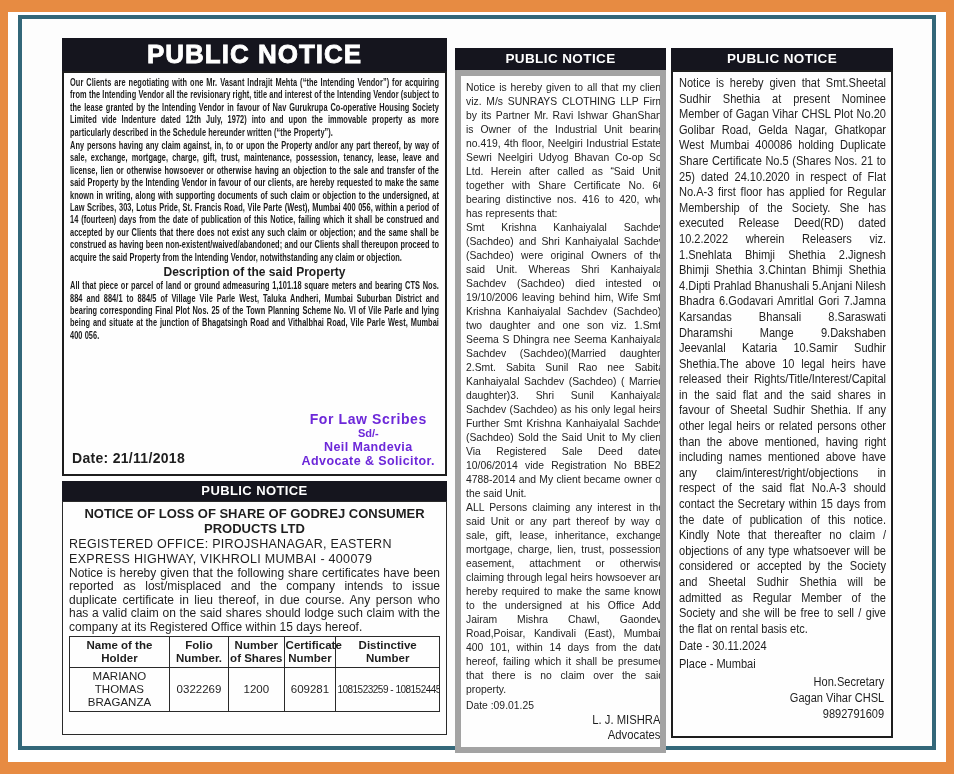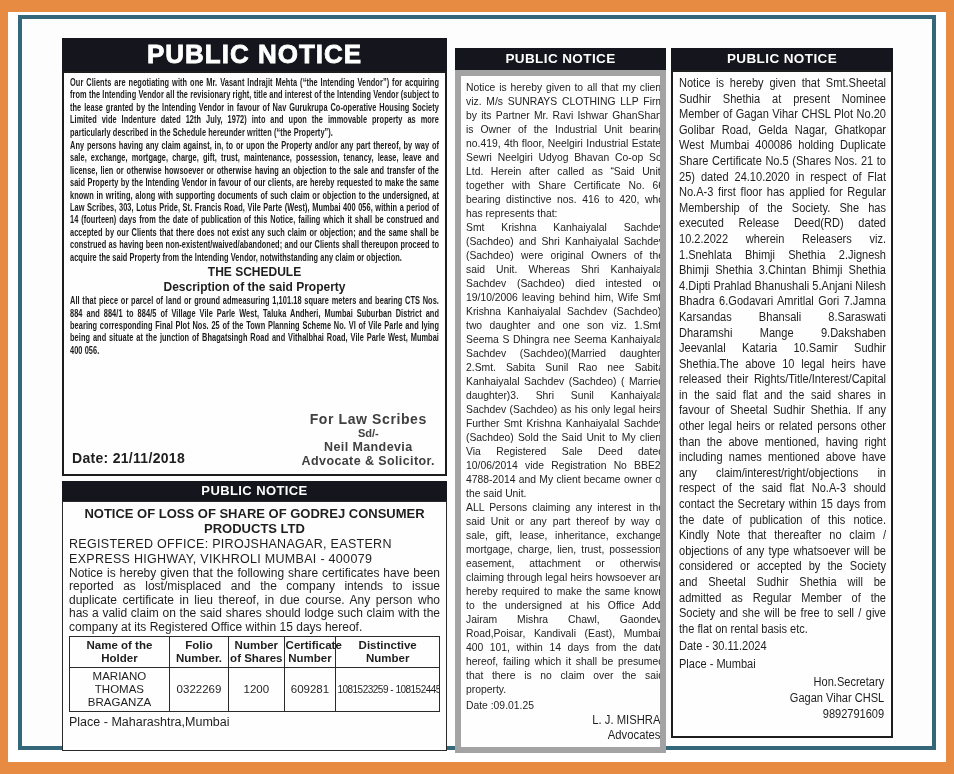--- a/index.html
+++ b/index.html
@@ -40,21 +40,21 @@
   .left-condense{width:500px;transform:scaleX(0.738);}
   .mid-condense{width:220px;transform:scaleX(0.9);}
   .right-condense{width:225px;transform:scaleX(0.92);}
   
   .p-left{
     font-weight:bold;text-align:justify;font-size:10px;line-height:12.4px;
     margin:0 0 1px 0;color:#1c1c1c;letter-spacing:0.1px;
   }
   .schedule-h{margin:1px 0;text-align:center;font-size:12px;line-height:14px;font-weight:bold;}
   .sign-block{
-    position:absolute;right:10px;bottom:6px;text-align:center;font-weight:bold;color:#404040;
+    position:absolute;right:10px;bottom:6px;text-align:center;font-weight:bold;color:#6d28d9;
   }
   .sign-for{font-size:14px;line-height:15px;letter-spacing:0.6px;}
   .sign-sd{font-size:11px;line-height:13px;}
   .sign-name{font-size:12.5px;line-height:14px;letter-spacing:0.4px;}
   .sign-role{font-size:12.5px;line-height:14px;letter-spacing:0.4px;}
   .date-left{
     position:absolute;left:8px;bottom:8px;font-size:14px;font-weight:bold;letter-spacing:0.3px;text-align:center;
   }
   
   .godrej{margin-top:5px;}
@@ -98,21 +98,20 @@
 
     <header class="band band-large">
       <span>PUBLIC NOTICE</span>
     </header>
 
     <div class="notice-box main-box">
       <div class="condense left-condense">
         <p class="p-left">Our Clients are negotiating with one Mr. Vasant Indrajit Mehta (“the Intending Vendor”) for acquiring from the Intending Vendor all the revisionary right, title and interest of the Intending Vendor (subject to the lease granted by the Intending Vendor in favour of Nav Gurukrupa Co-operative Housing Society Limited vide Indenture dated 12th July, 1972) into and upon the immovable property as more particularly described in the Schedule hereunder written (“the Property”).</p>
         <p class="p-left">Any persons having any claim against, in, to or upon the Property and/or any part thereof, by way of sale, exchange, mortgage, charge, gift, trust, maintenance, possession, tenancy, lease, leave and license, lien or otherwise howsoever or otherwise having an objection to the sale and transfer of the said Property by the Intending Vendor in favour of our clients, are hereby requested to make the same known in writing, along with supporting documents of such claim or objection to the undersigned, at Law Scribes, 303, Lotus Pride, St. Francis Road, Vile Parte (West), Mumbai 400 056, within a period of 14 (fourteen) days from the date of publication of this Notice, failing which it shall be construed and accepted by our Clients that there does not exist any such claim or objection; and the same shall be construed as having been non-existent/waived/abandoned; and our Clients shall thereupon proceed to acquire the said Property from the Intending Vendor, notwithstanding any claim or objection.</p>
       </div>
-      <h3 class="schedule-h">THE SCHEDULE</h3>
       <h4 class="schedule-h">Description of the said Property</h4>
       <div class="condense left-condense">
         <p class="p-left">All that piece or parcel of land or ground admeasuring 1,101.18 square meters and bearing CTS Nos. 884 and 884/1 to 884/5 of Village Vile Parle West, Taluka Andheri, Mumbai Suburban District and bearing corresponding Final Plot Nos. 25 of the Town Planning Scheme No. VI of Vile Parle and lying being and situate at the junction of Bhagatsingh Road and Vithalbhai Road, Vile Parle West, Mumbai 400 056.</p>
       </div>
       <div class="sign-block">
         <div class="sign-for">For Law Scribes</div>
         <div class="sign-sd">Sd/-</div>
         <div class="sign-name">Neil Mandevia</div>
         <div class="sign-role">Advocate &amp; Solicitor.</div>
       </div>
@@ -149,21 +148,20 @@
             <tr>
               <td>MARIANO THOMAS BRAGANZA</td>
               <td>0322269</td>
               <td>1200</td>
               <td>609281</td>
               <td class="dist-cell">1081523259 - 1081524458</td>
             </tr>
           </tbody>
         </table>
 
-        <div class="godrej-place">Place -  Maharashtra,Mumbai</div>
       </div>
     </section>
   </section>
 
   <section class="col col-mid">
     <header class="band band-small">
       <span>PUBLIC NOTICE</span>
     </header>
     <div class="notice-box mid-box">
       <div class="condense mid-condense">

